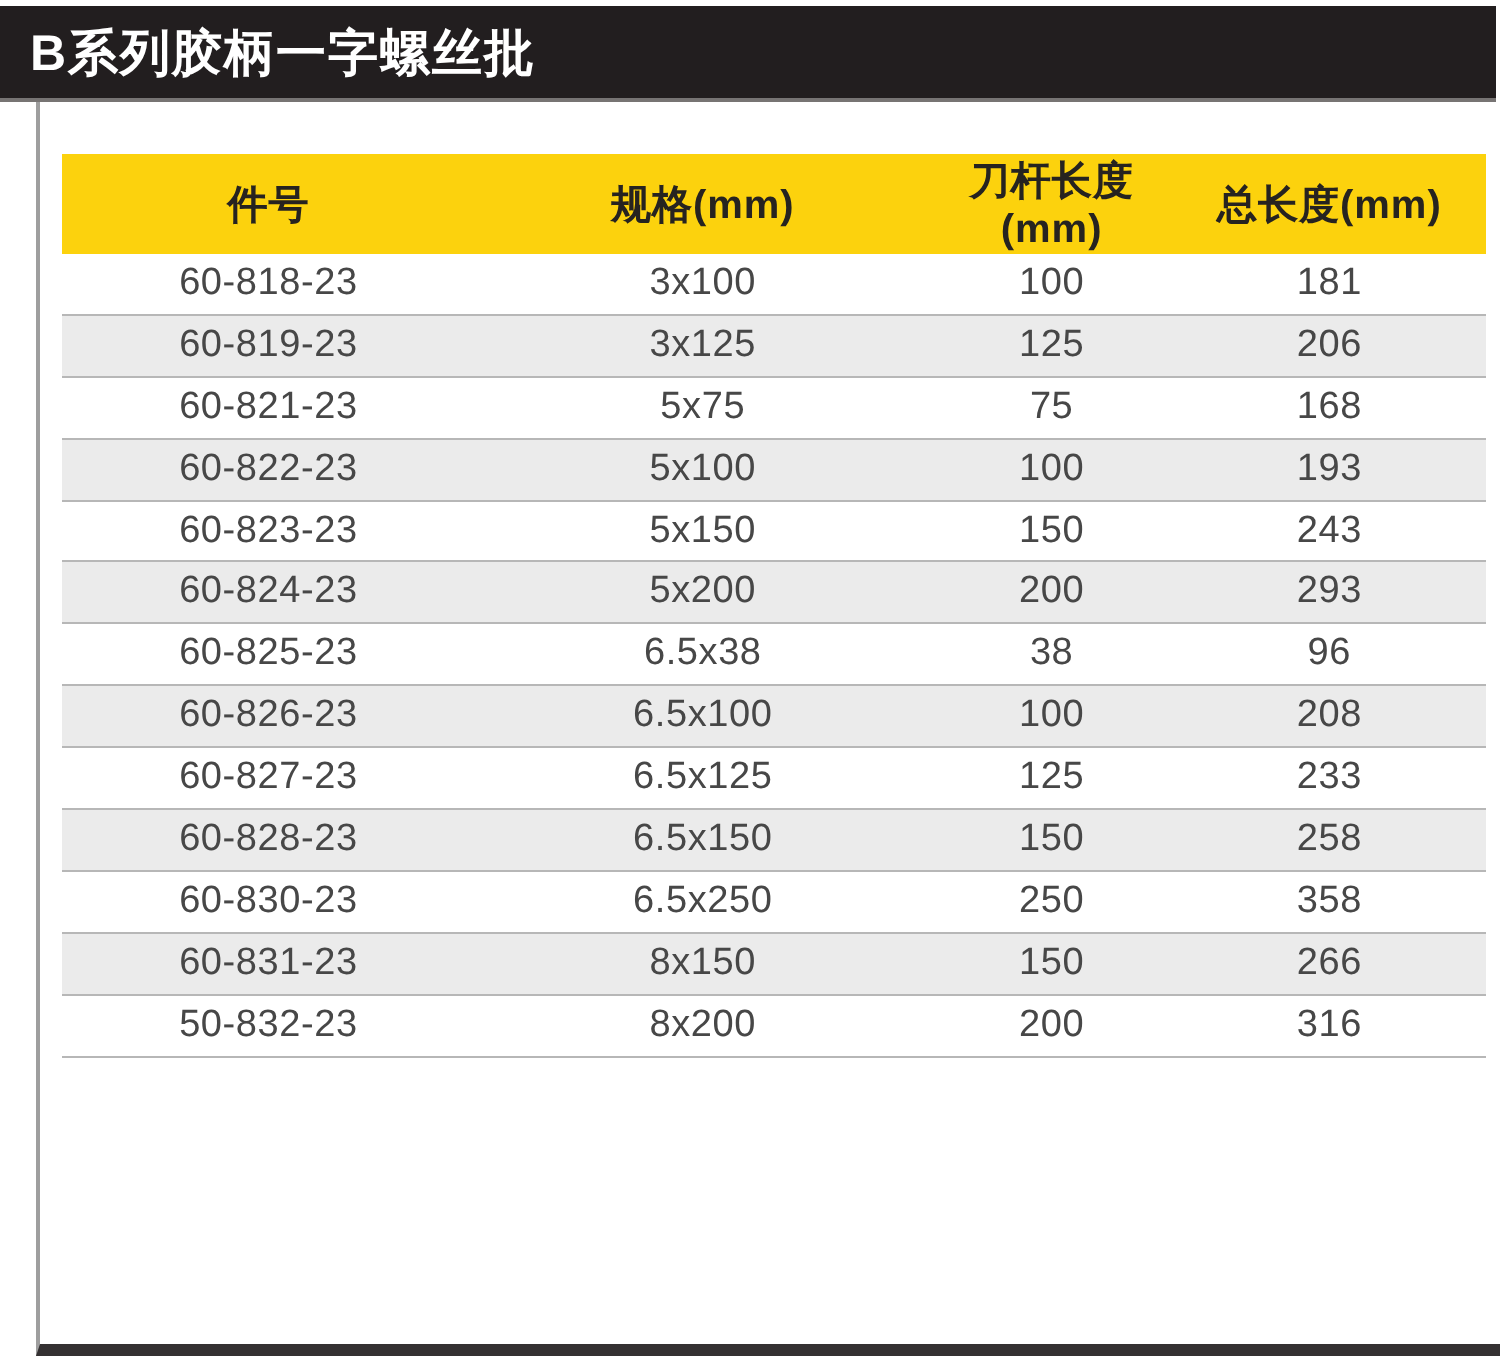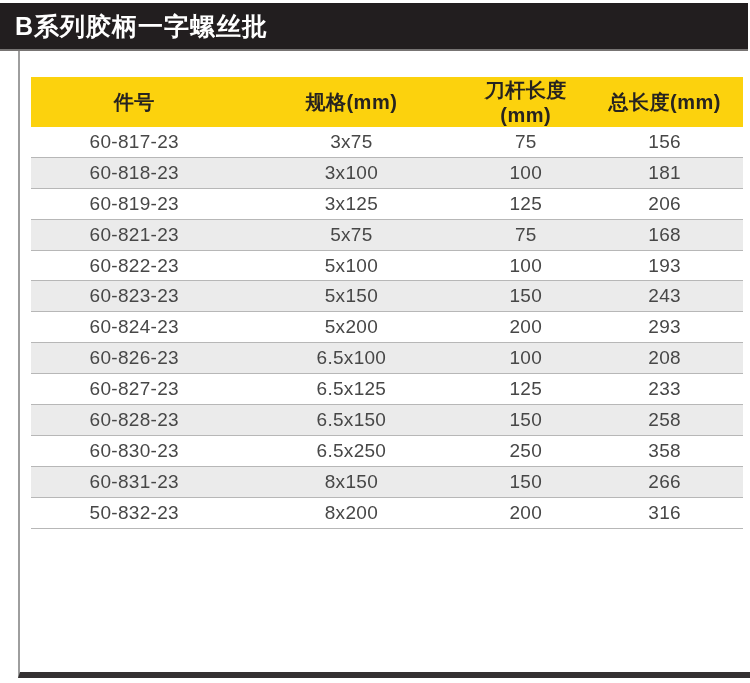--- a/index.html
+++ b/index.html
@@ -94,26 +94,20 @@
       </colgroup>
       <thead>
         <tr>
           <th>件号</th>
           <th>规格(mm)</th>
           <th>刀杆长度(mm)</th>
           <th>总长度(mm)</th>
         </tr>
       </thead>
       <tbody>
-  <tr>
-    <td>60-817-23</td>
-    <td>3x75</td>
-    <td>75</td>
-    <td>156</td>
-  </tr>
 
   <tr>
     <td>60-818-23</td>
     <td>3x100</td>
     <td>100</td>
     <td>181</td>
   </tr>
 
   <tr>
     <td>60-819-23</td>
@@ -144,20 +138,26 @@
     <td>243</td>
   </tr>
 
   <tr>
     <td>60-824-23</td>
     <td>5x200</td>
     <td>200</td>
     <td>293</td>
   </tr>
 
+  <tr>
+    <td>60-825-23</td>
+    <td>6.5x38</td>
+    <td>38</td>
+    <td>96</td>
+  </tr>
 
   <tr>
     <td>60-826-23</td>
     <td>6.5x100</td>
     <td>100</td>
     <td>208</td>
   </tr>
 
   <tr>
     <td>60-827-23</td>

